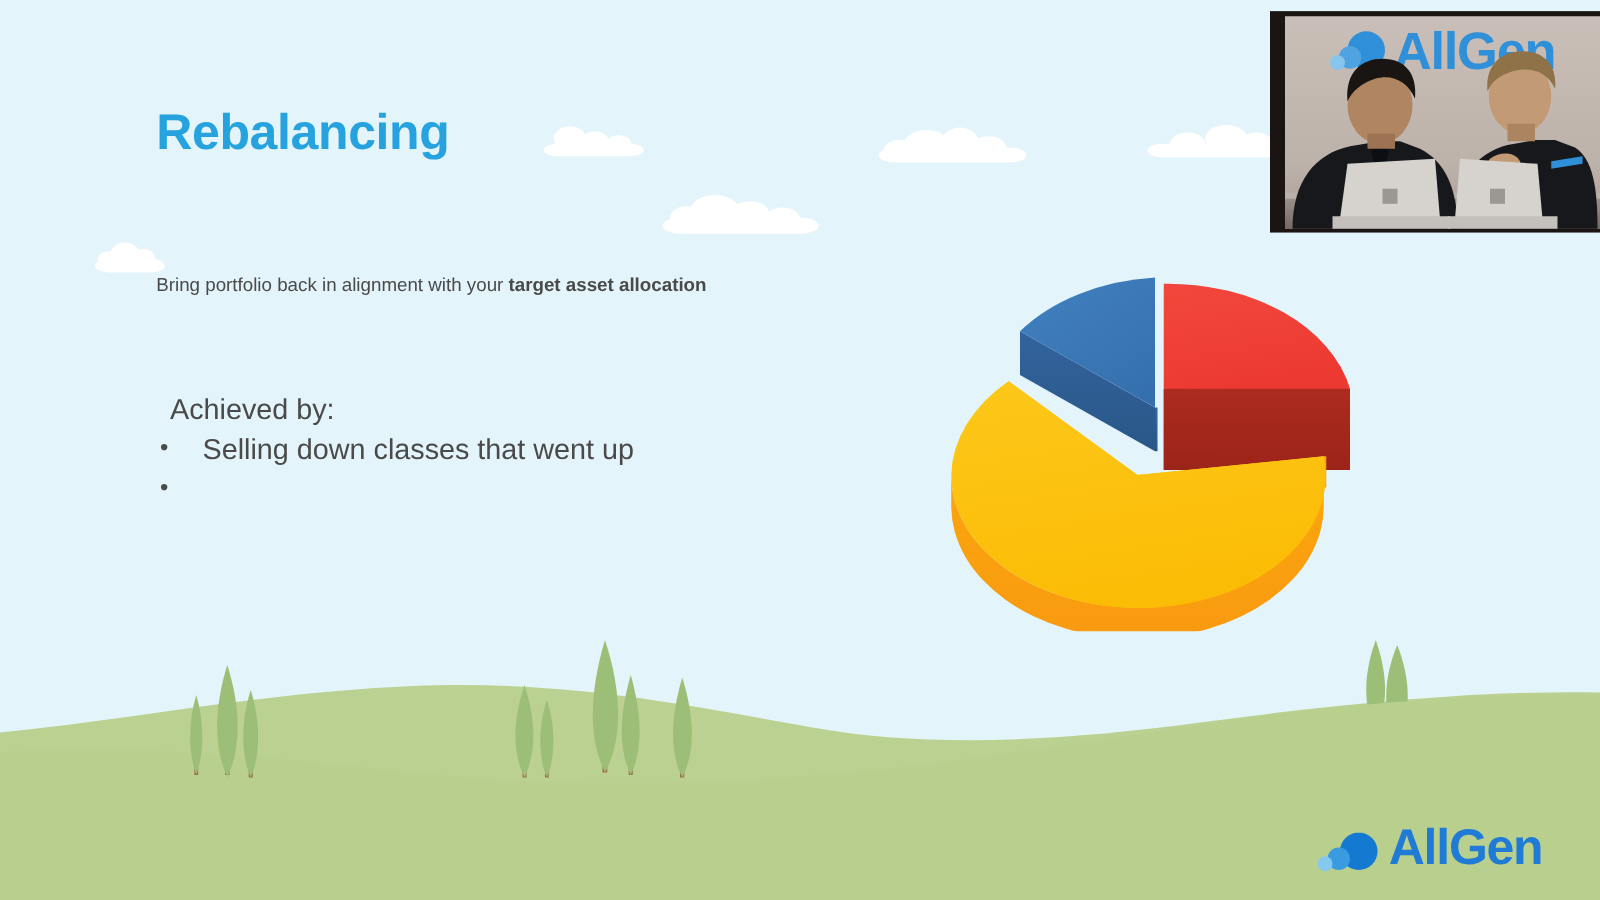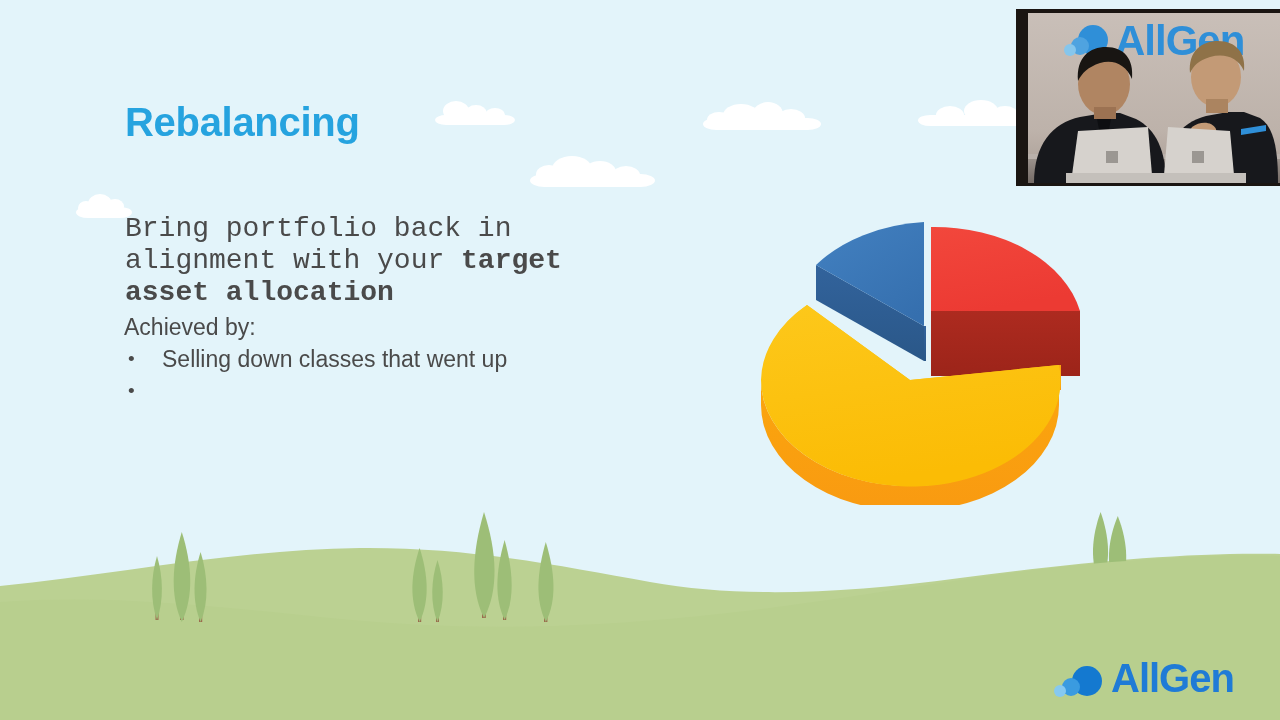--- a/index.html
+++ b/index.html
@@ -51,42 +51,41 @@
     bottom: 0;
     width: 1280px;
     height: 230px;
   }
   #ground svg { display: block; width: 1280px; height: 230px; }
 
   
   #title {
     position: absolute;
     left: 125px;
-    top: 100px;
+    top: 84px;
     font-size: 40px;
     font-weight: bold;
     color: #26A3DF;
     letter-spacing: -0.3px;
     white-space: nowrap;
   }
   #lead {
     position: absolute;
     left: 125px;
     top: 213px;
     width: 520px;
-    font-size: 28px;
+    font-size: 15px;
     line-height: 32px;
     color: #4A4A4A;
-    font-family: Liberation Mono, monospace;
   }
   #lead .strong { font-weight: bold; color: #4A4A4A; }
 
   #achieved {
     position: absolute;
-    left: 124px;
+    left: 136px;
     top: 311px;
     font-size: 23px;
     line-height: 32px;
     color: #4A4A4A;
   }
   #bullets {
     position: absolute;
     left: 125px;
     top: 343px;
     width: 560px;

